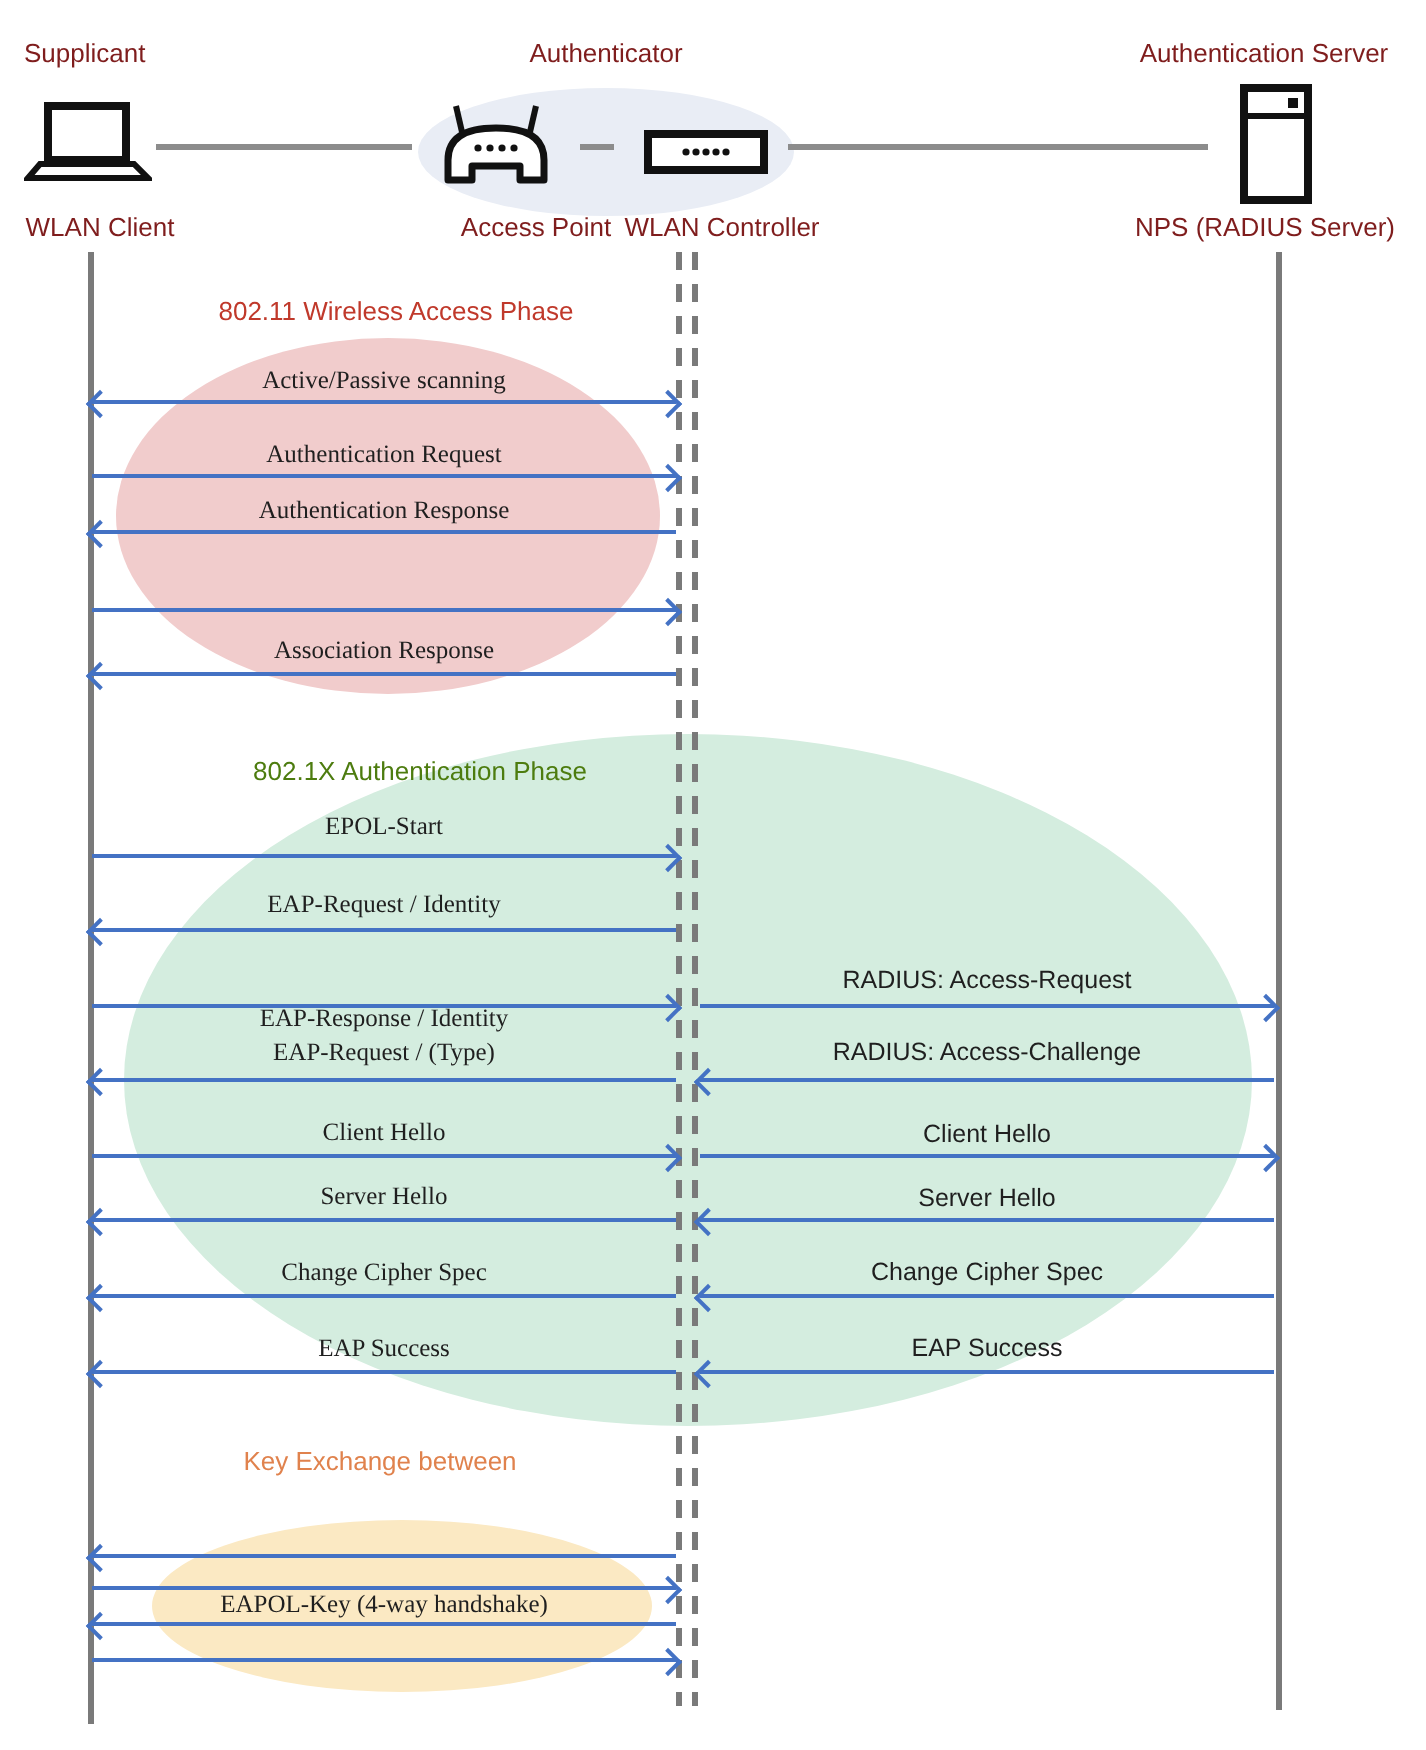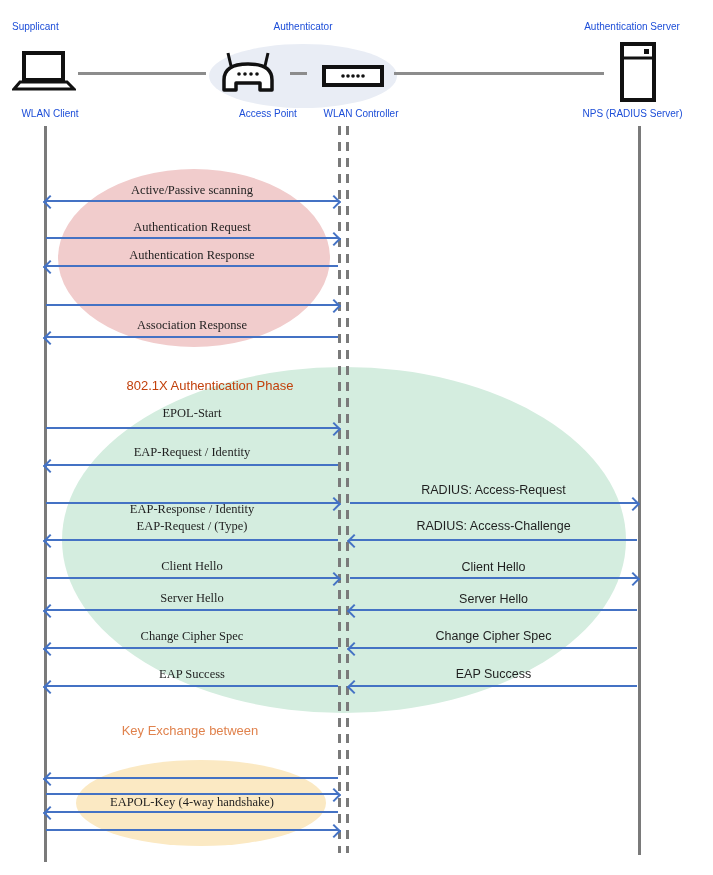--- a/index.html
+++ b/index.html
@@ -27,25 +27,25 @@
   .arrow{position:absolute;height:2px;background:var(--blue);z-index:3;}
   .arrow.L{left:46px;width:292px;}
   .arrow.R{left:350px;width:287px;}
   .hl,.hr{position:absolute;width:8px;height:8px;top:-3.5px;}
   .hl{left:-1px;border-left:2px solid var(--blue);border-bottom:2px solid var(--blue);transform:rotate(45deg);}
   .hr{right:-1px;border-top:2px solid var(--blue);border-right:2px solid var(--blue);transform:rotate(45deg);}
   
   .lbl{position:absolute;font-size:12.5px;line-height:15px;text-align:center;white-space:nowrap;z-index:4;color:var(--ink);}
   .lbl.L{left:46px;width:292px;font-family:Liberation Serif, serif;}
   .lbl.R{left:350px;width:287px;}
-  .hdr{position:absolute;font-size:10px;line-height:16px;white-space:nowrap;z-index:5;color:#1d4ed8;}
+  .hdr{position:absolute;font-size:13px;line-height:16px;white-space:nowrap;z-index:5;color:#7f1d1d;}
   .center{text-align:center;}
   .phase-title{position:absolute;font-size:13px;line-height:19px;text-align:center;white-space:nowrap;z-index:4;}
   .pt-red{color:#C0392B;}
-  .pt-green{color:#c2410c;}
+  .pt-green{color:#4d7c0f;}
   .pt-orange{color:#E0824D;}
   .icon{position:absolute;z-index:5;}
 </style>
 </head>
 <body>
 
 <div id="canvas">
 
   <div class="ellipse el-blue"></div>
   <div class="ellipse el-pink"></div>
@@ -93,20 +93,21 @@
   <div class="hdr center" style="left:9px;top:106px;width:82px;">WLAN Client</div>
   <div class="hdr center" style="left:203px;top:106px;width:80px;margin-left:25px;">Access Point</div>
   <div class="hdr center" style="left:308px;top:106px;width:106px;">WLAN Controller</div>
   <div class="hdr center" style="left:565px;top:106px;width:135px;">NPS (RADIUS Server)</div>
 
   <div class="lifeline" style="left:44px;top:126px;height:736px;"></div>
   <div class="lifeline-dashed" style="left:338px;top:126px;height:727px;"></div>
   <div class="lifeline-dashed" style="left:346px;top:126px;height:727px;"></div>
   <div class="lifeline" style="left:638px;top:126px;height:729px;"></div>
 
+  <div class="phase-title pt-red" style="left:50px;top:146px;width:296px;">802.11 Wireless Access Phase</div>
 
   <div class="lbl L" style="top:183px">Active/Passive scanning</div>
   <div class="arrow L" style="top:200px">
       <span class="hl"></span>
       <span class="hr"></span>
     </div>
 
   <div class="lbl L" style="top:220px">Authentication Request</div>
   <div class="arrow L" style="top:237px">
       <span class="hr"></span>

